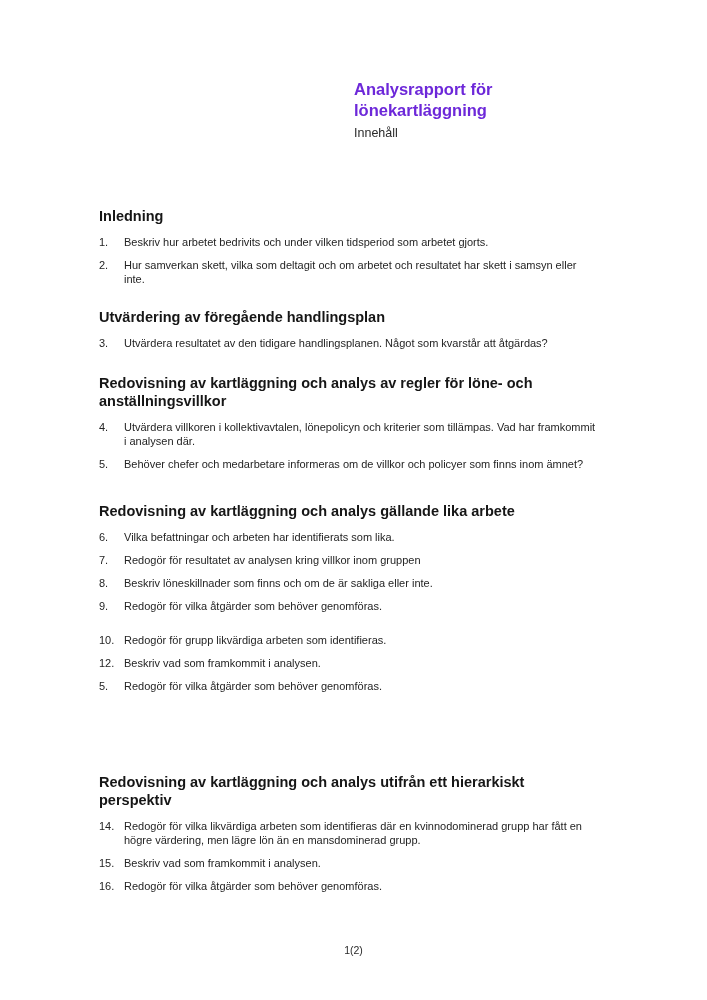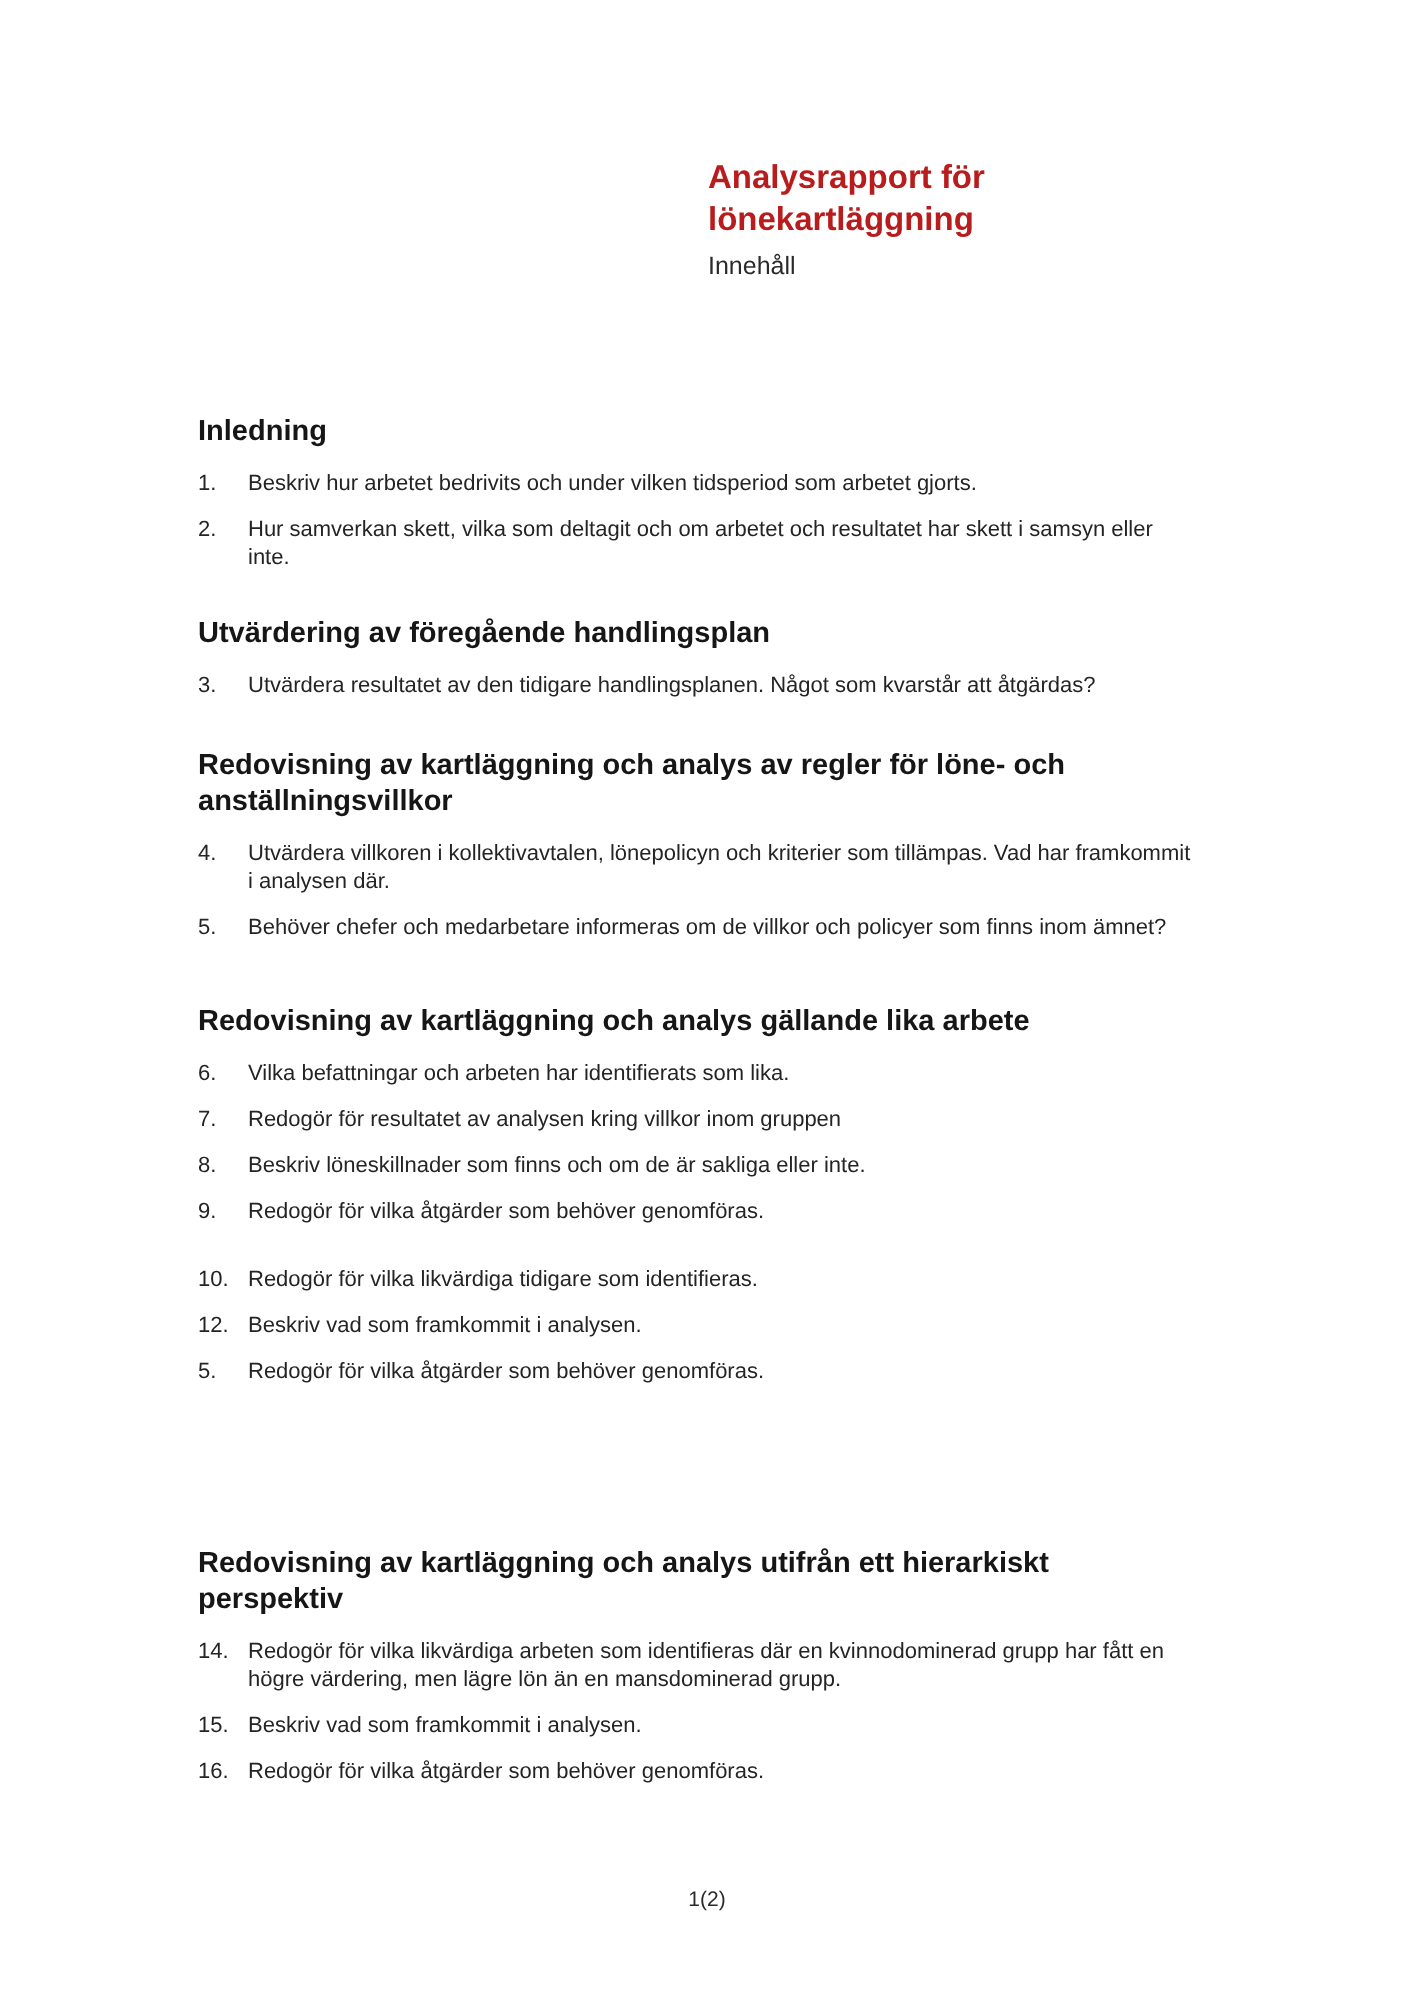--- a/index.html
+++ b/index.html
@@ -21,21 +21,21 @@
     position: absolute;
     left: 354px;
     top: 79px;
     width: 300px;
   }
   .doc-title {
     margin: 0;
     font-size: 16.5px;
     line-height: 21px;
     font-weight: bold;
-    color: #b91c1c;
+    color: #6d28d9;
   }
   .doc-subtitle {
     margin-top: 4px;
     font-size: 12.5px;
     line-height: 16px;
     font-weight: normal;
     color: #2a2a2a;
   }
   
   .sec {
@@ -143,21 +143,21 @@
           <span class="num">9.</span>
           <span class="txt">Redogör för vilka åtgärder som behöver genomföras.</span>
         </div>
       </div>
   </section>
 
   <section class="sec" style="top:633px">
     <div class="items">
         <div class="item">
           <span class="num">10.</span>
-          <span class="txt">Redogör för vilka likvärdiga tidigare som identifieras.</span>
+          <span class="txt">Redogör för grupp likvärdiga arbeten som identifieras.</span>
         </div>
         <div class="item">
           <span class="num">12.</span>
           <span class="txt">Beskriv vad som framkommit i analysen.</span>
         </div>
         <div class="item">
           <span class="num">5.</span>
           <span class="txt">Redogör för vilka åtgärder som behöver genomföras.</span>
         </div>
       </div>

